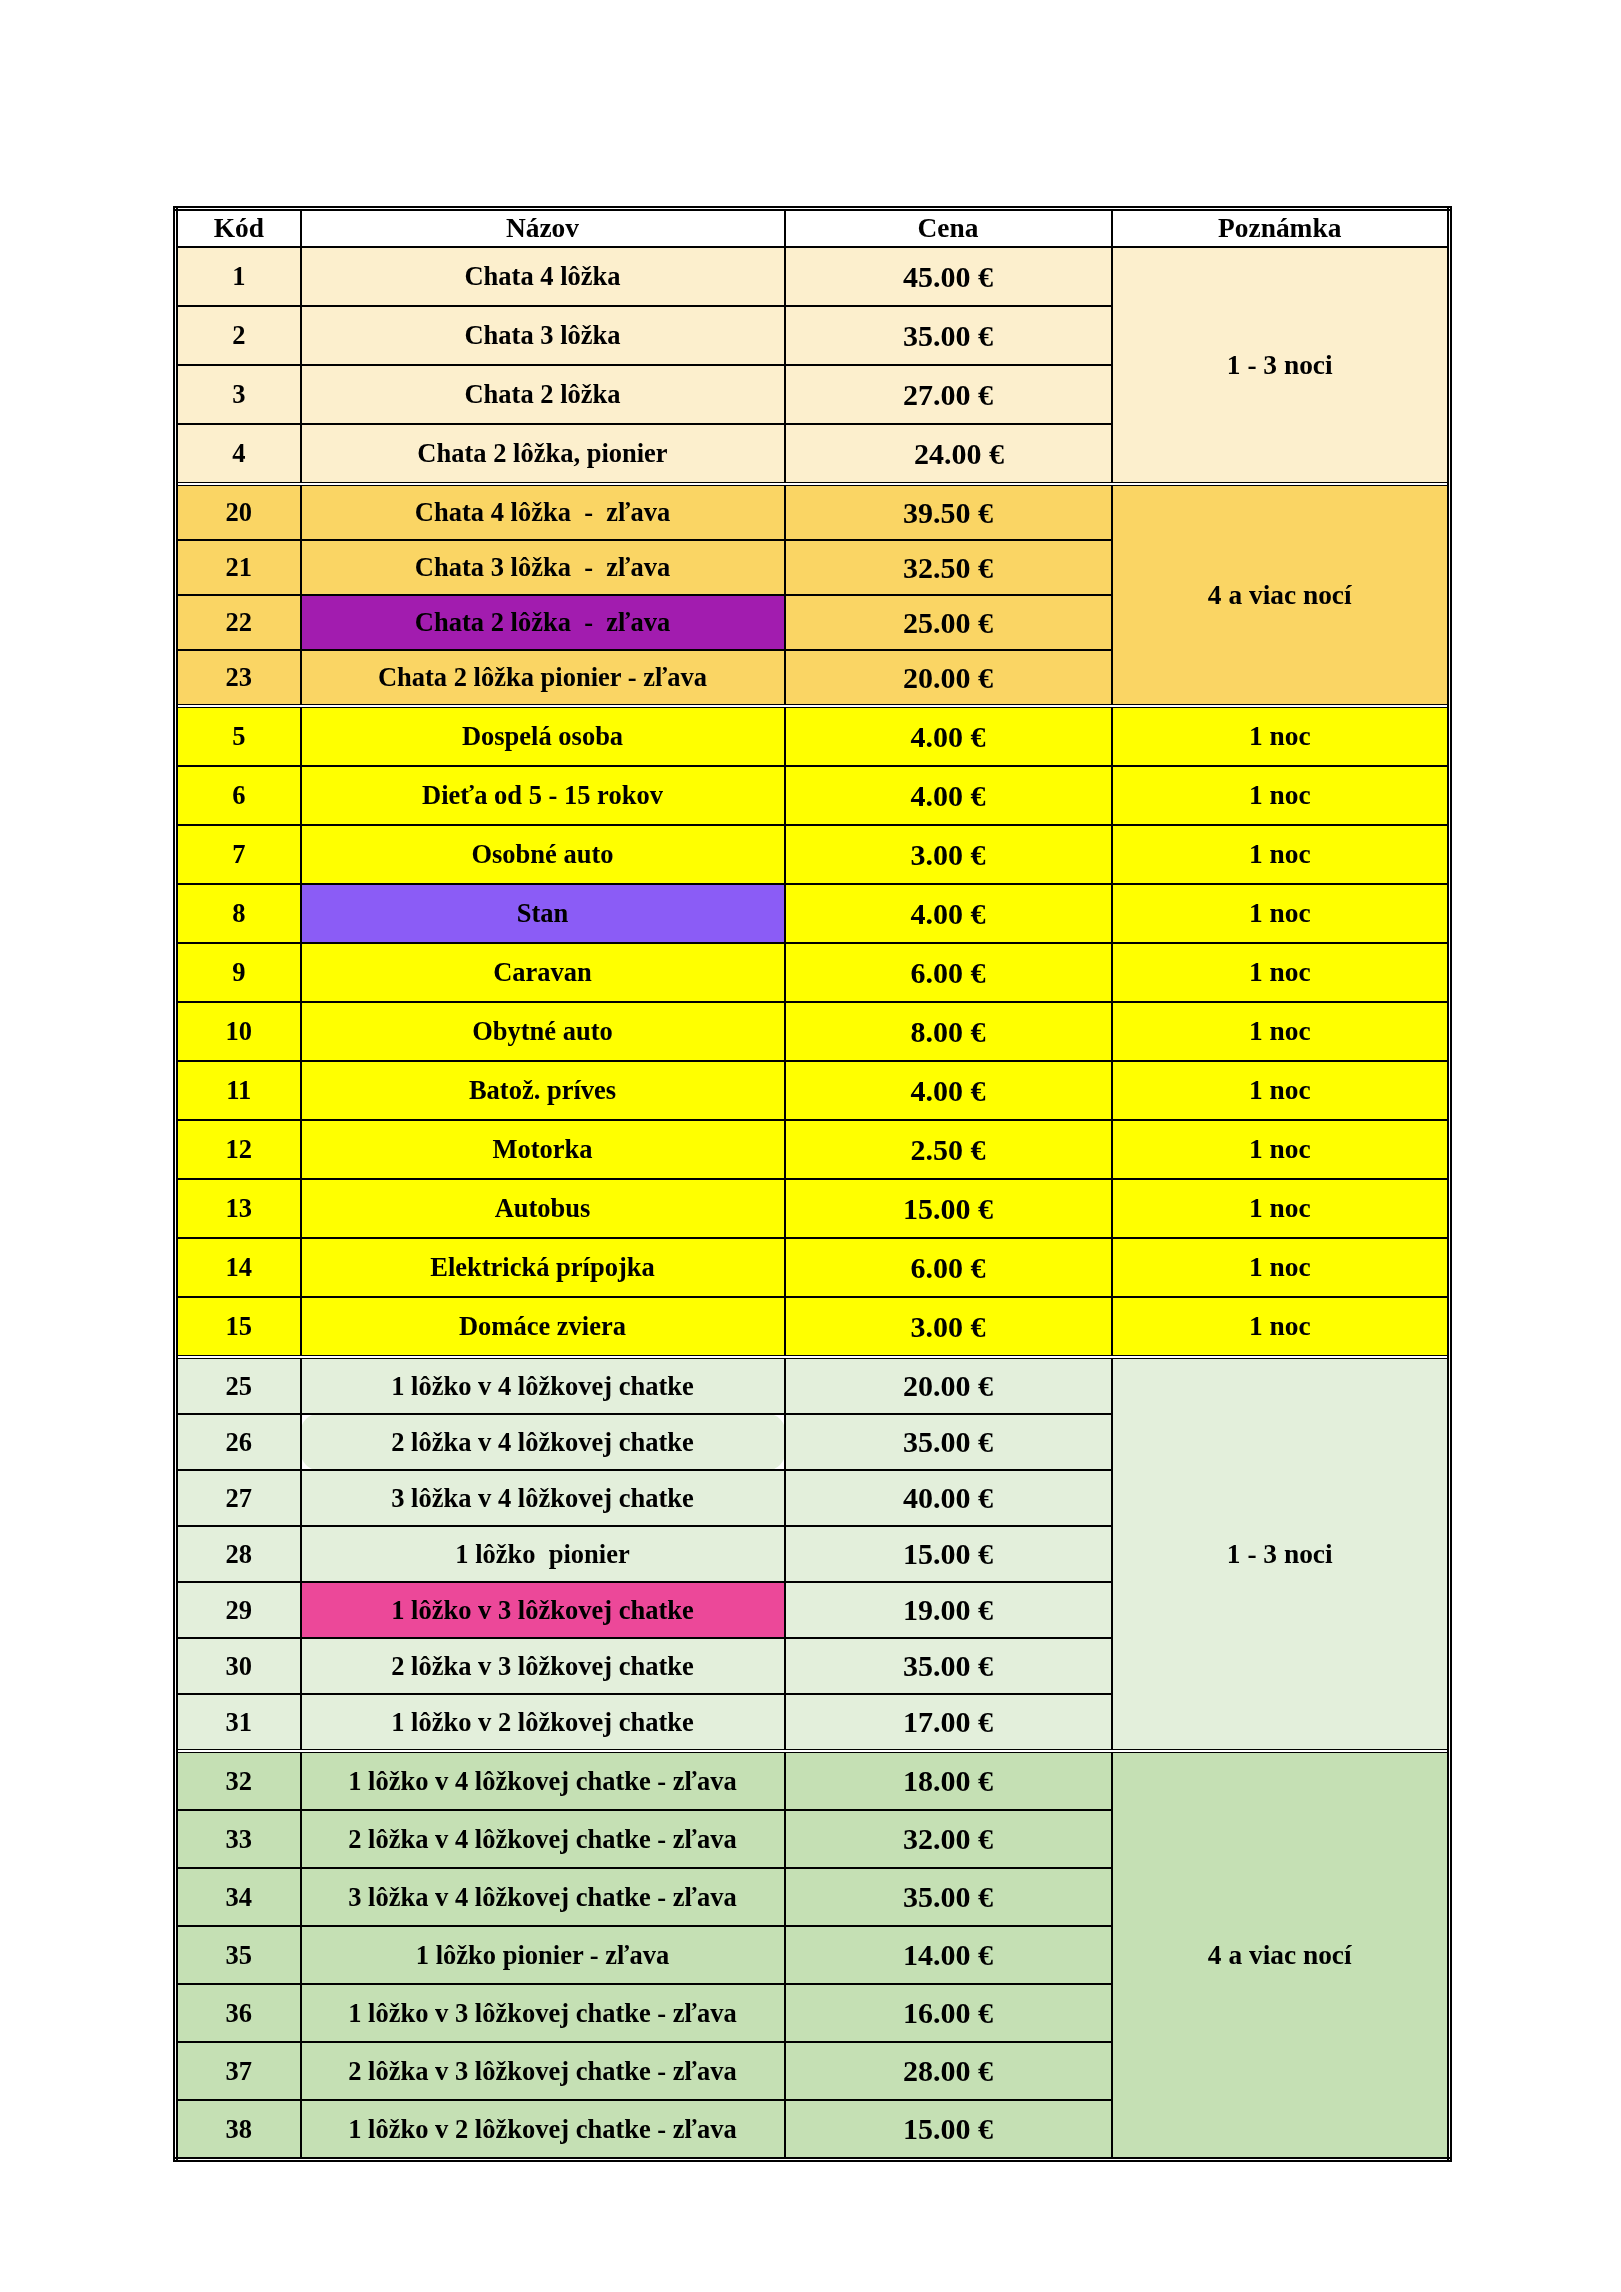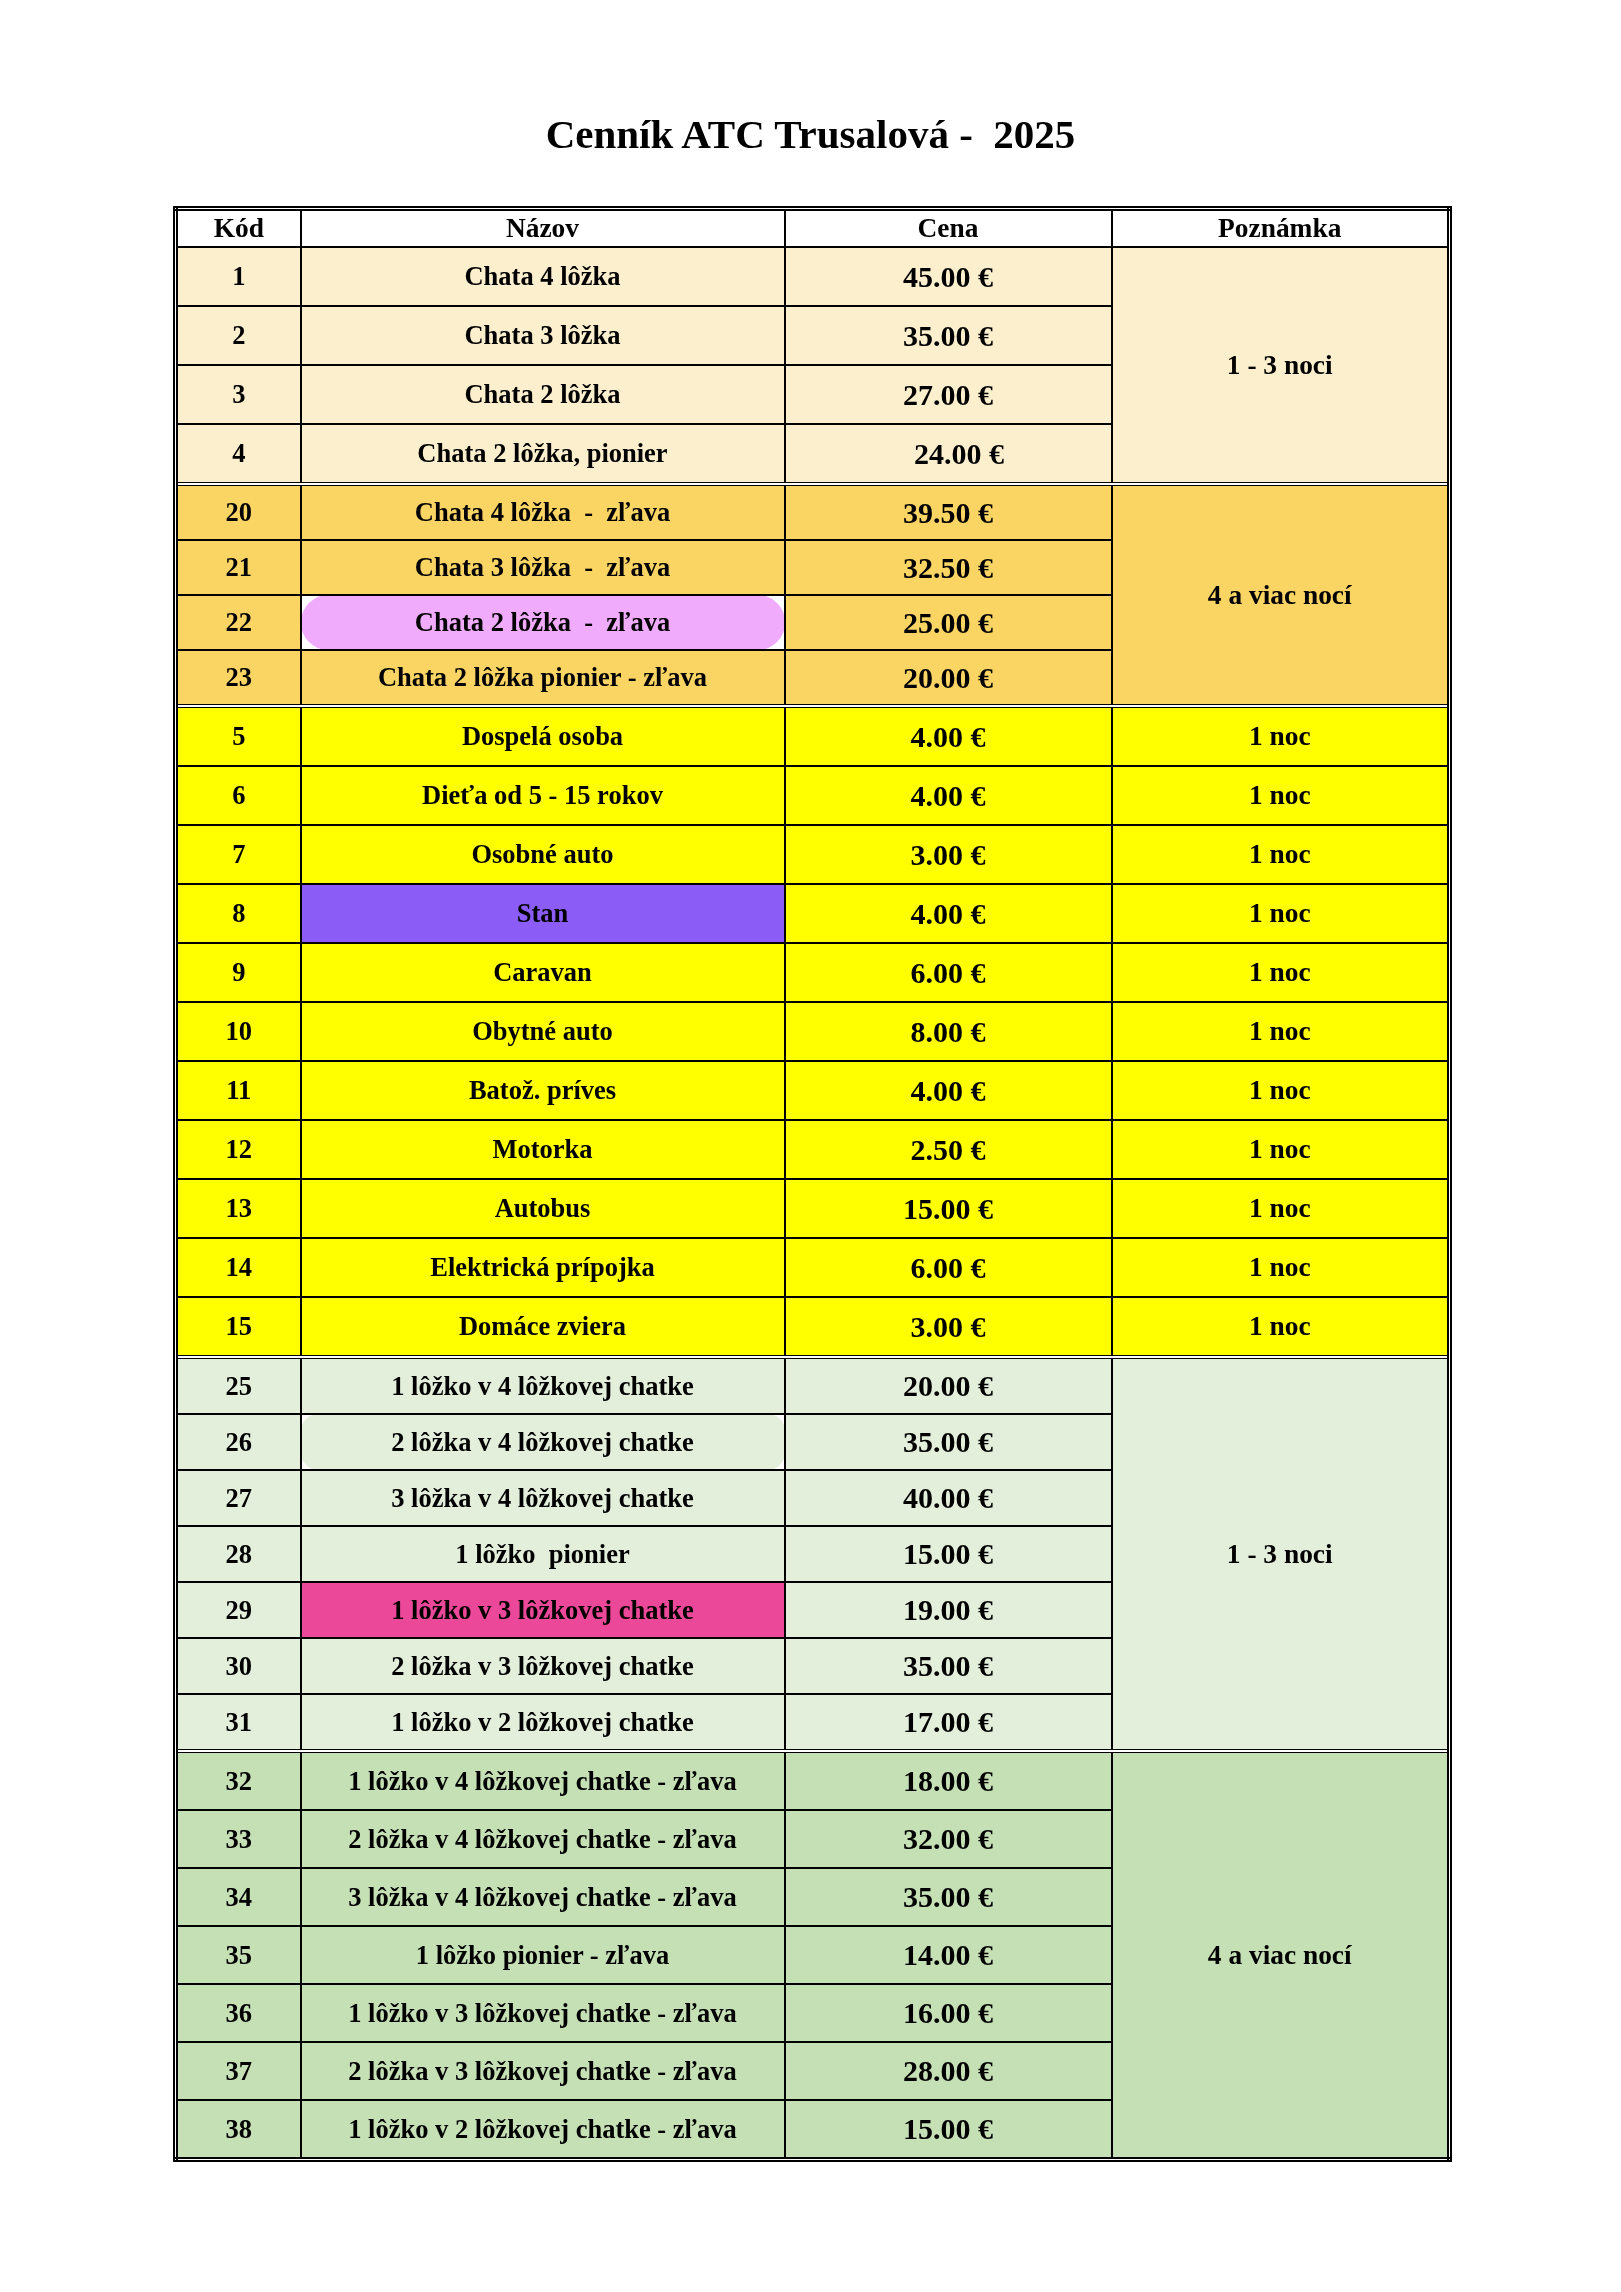--- a/index.html
+++ b/index.html
@@ -64,21 +64,20 @@
   tr.sec1 td { height: 53px; }
   tr.sec2 td { height: 57px; }
   tr.sec3 td { height: 54px; }
   tr.sec4 td { height: 56px; }
   tr.sec-start td { border-top: 4.9px double #000; margin-top: 44px; }
 </style>
 </head>
 <body>
 
 <div class="page">
-  <h1 class="title">Cenník ATC Trusalová -  2025</h1>
 
   <table class="price-table">
     <colgroup>
       <col class="c-kod">
         <col class="c-naz">
         <col class="c-cena">
         <col class="c-pozn">
     </colgroup>
     <thead>
       <tr>
@@ -116,21 +115,21 @@
           <td class="cena" style="background: rgb(250, 213, 100);">39.50 €</td>
           <td class="pozn" rowspan="4" style="background: rgb(250, 213, 100);">4 a viac nocí</td>
         </tr>
         <tr class="sec1">
           <td class="kod" style="background: rgb(250, 213, 100);">21</td>
           <td class="nazov" style="background: rgb(250, 213, 100);">Chata 3 lôžka  -  zľava</td>
           <td class="cena" style="background: rgb(250, 213, 100);">32.50 €</td>
         </tr>
         <tr class="sec1">
           <td class="kod" style="background: rgb(250, 213, 100);">22</td>
-          <td class="nazov" style="background: #f0abfc; border-radius: 27px;">Chata 2 lôžka  -  zľava</td>
+          <td class="nazov" style="background: #a21caf;">Chata 2 lôžka  -  zľava</td>
           <td class="cena" style="background: rgb(250, 213, 100);">25.00 €</td>
         </tr>
         <tr class="sec1">
           <td class="kod" style="background: rgb(250, 213, 100);">23</td>
           <td class="nazov" style="background: rgb(250, 213, 100);">Chata 2 lôžka pionier - zľava</td>
           <td class="cena" style="background: rgb(250, 213, 100);">20.00 €</td>
         </tr>
         <tr class="sec2 sec-start">
           <td class="kod" style="background: rgb(255, 255, 0);">5</td>
           <td class="nazov" style="background: rgb(255, 255, 0);">Dospelá osoba</td>

